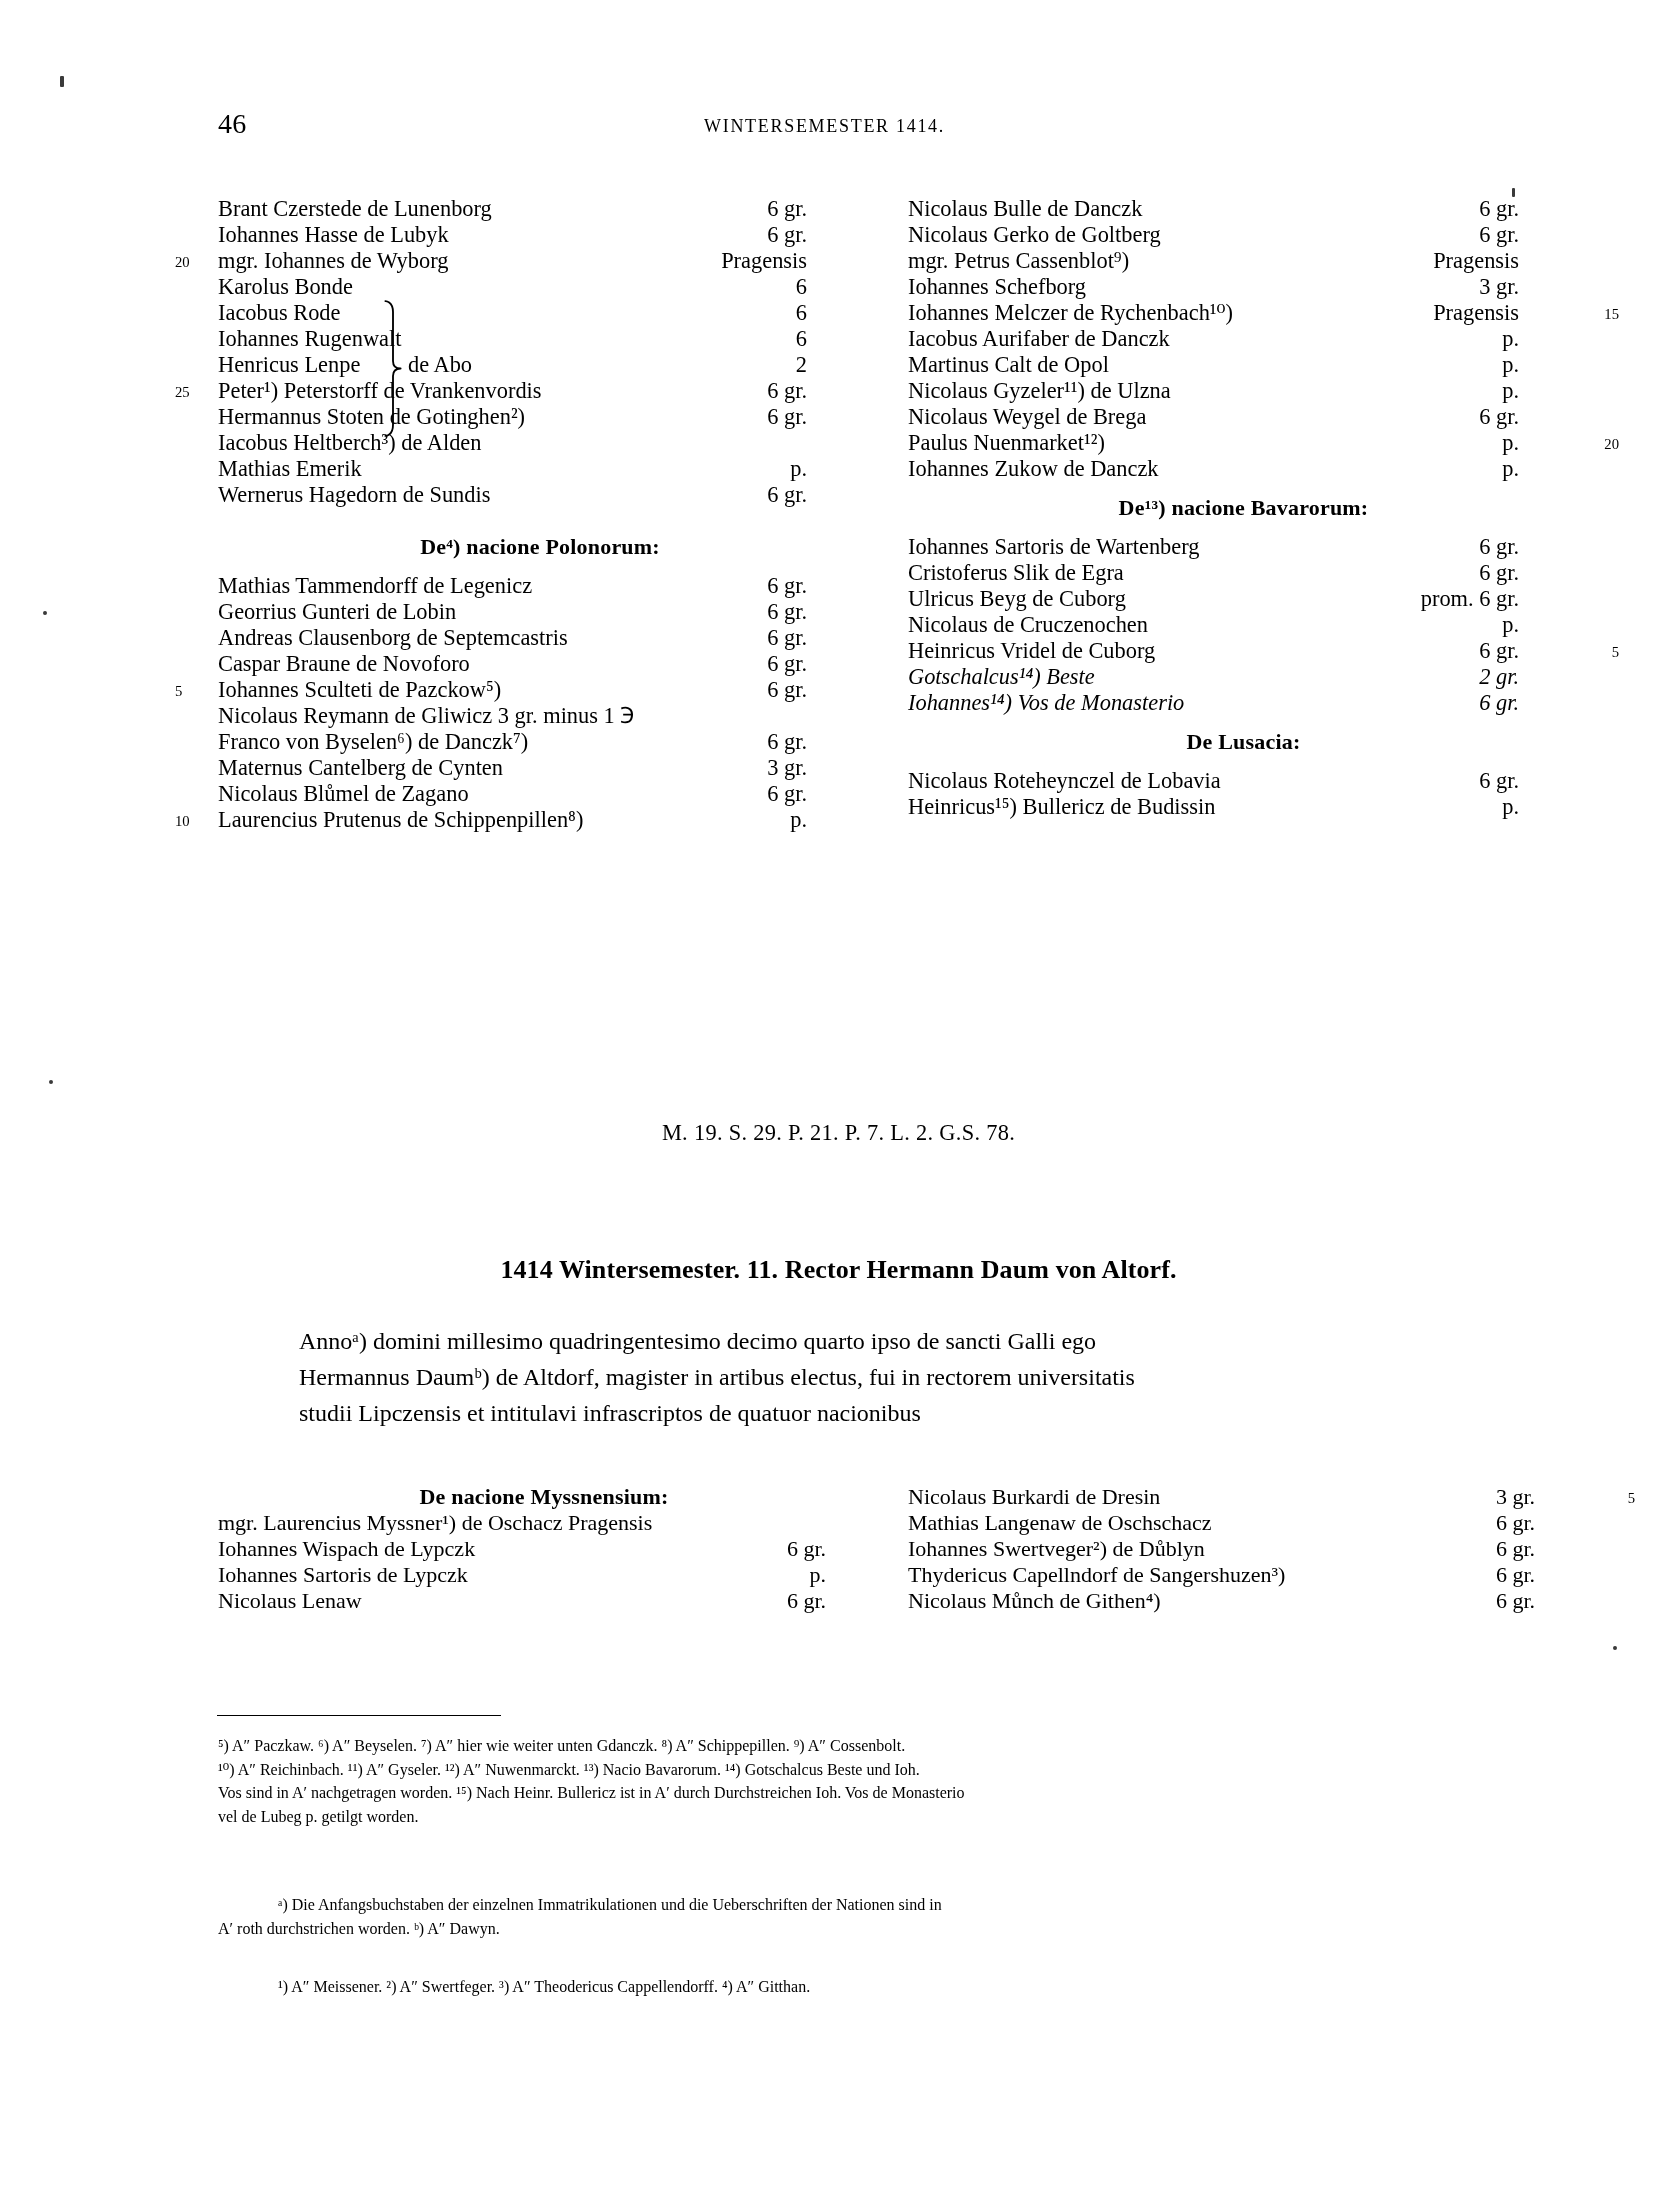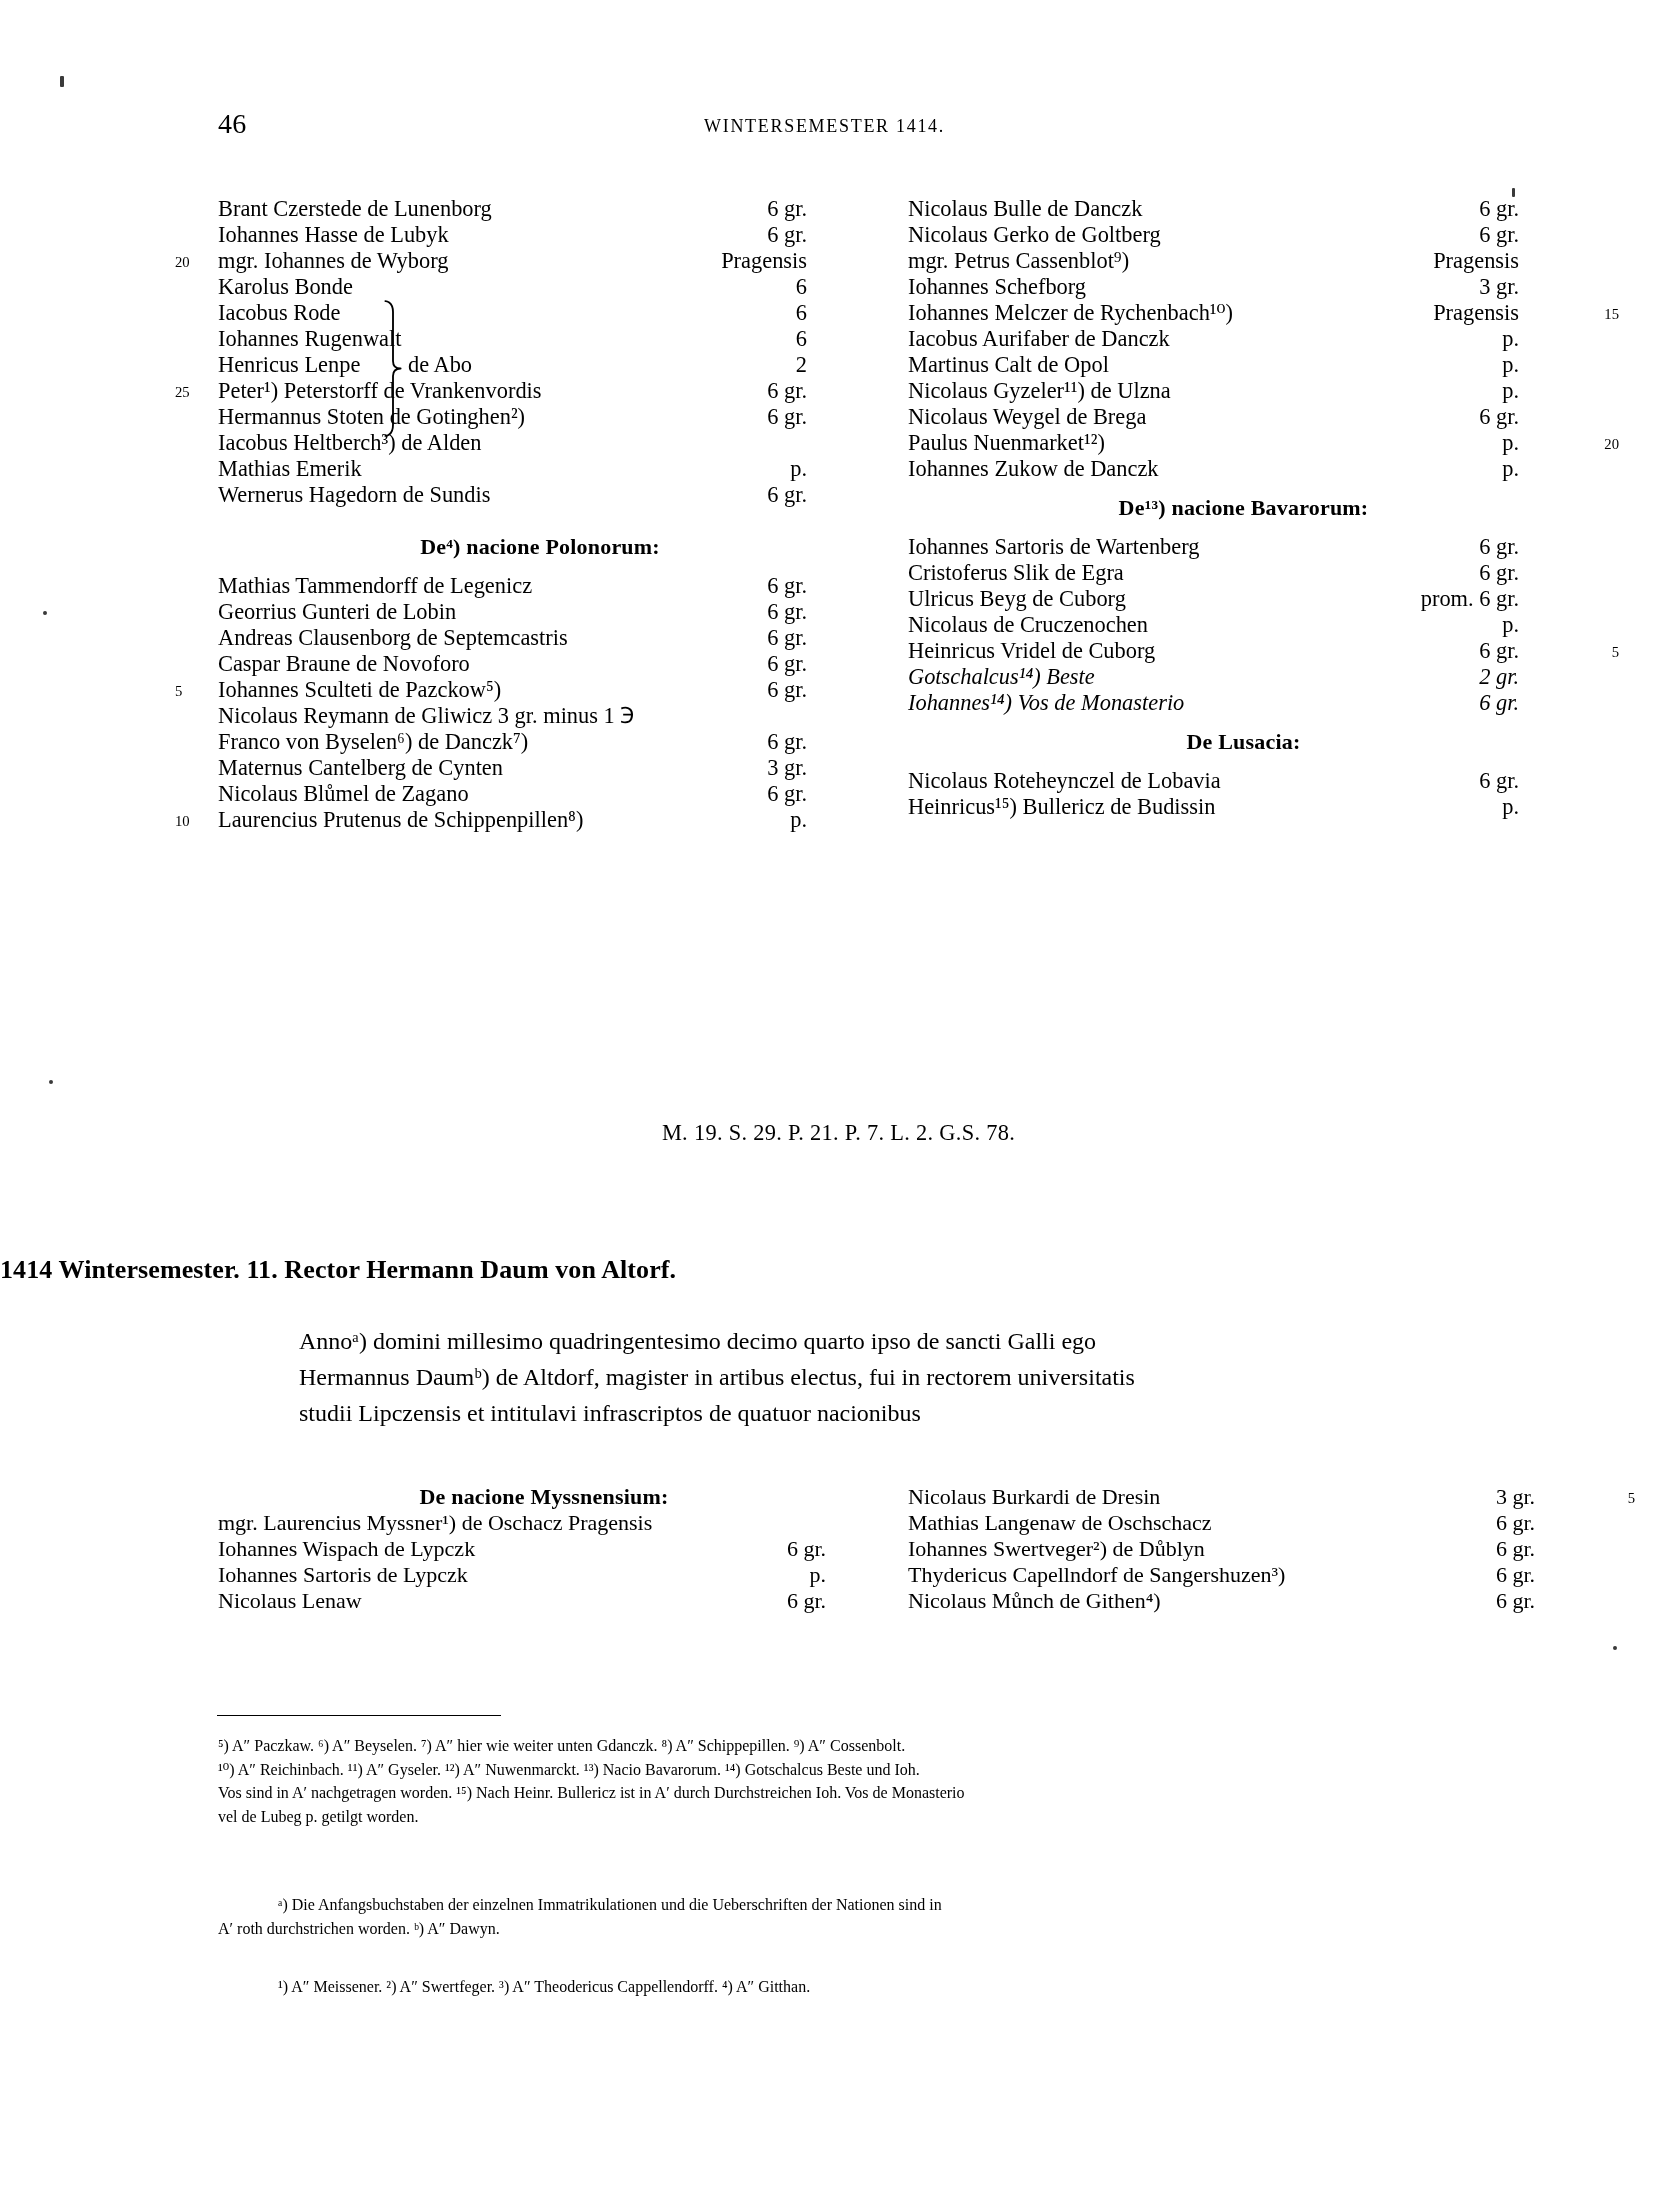--- a/index.html
+++ b/index.html
@@ -91,21 +91,21 @@
 
   
   .summary{
     position:absolute;left:0;top:1120px;width:1677px;
     text-align:center;font-size:22.4px;letter-spacing:0.3px;
   }
 
   
   .bighead{
     position:absolute;left:0;top:1255px;width:1677px;
-    text-align:left;
+    text-align:center;
     font-size:26px;font-weight:700;letter-spacing:0.1px;
   }
 
   
   .anno{
     position:absolute;left:232px;top:1323px;width:1219px;
     font-size:24px;line-height:36px;
     text-align:justify;
     text-indent:67px;
   }

